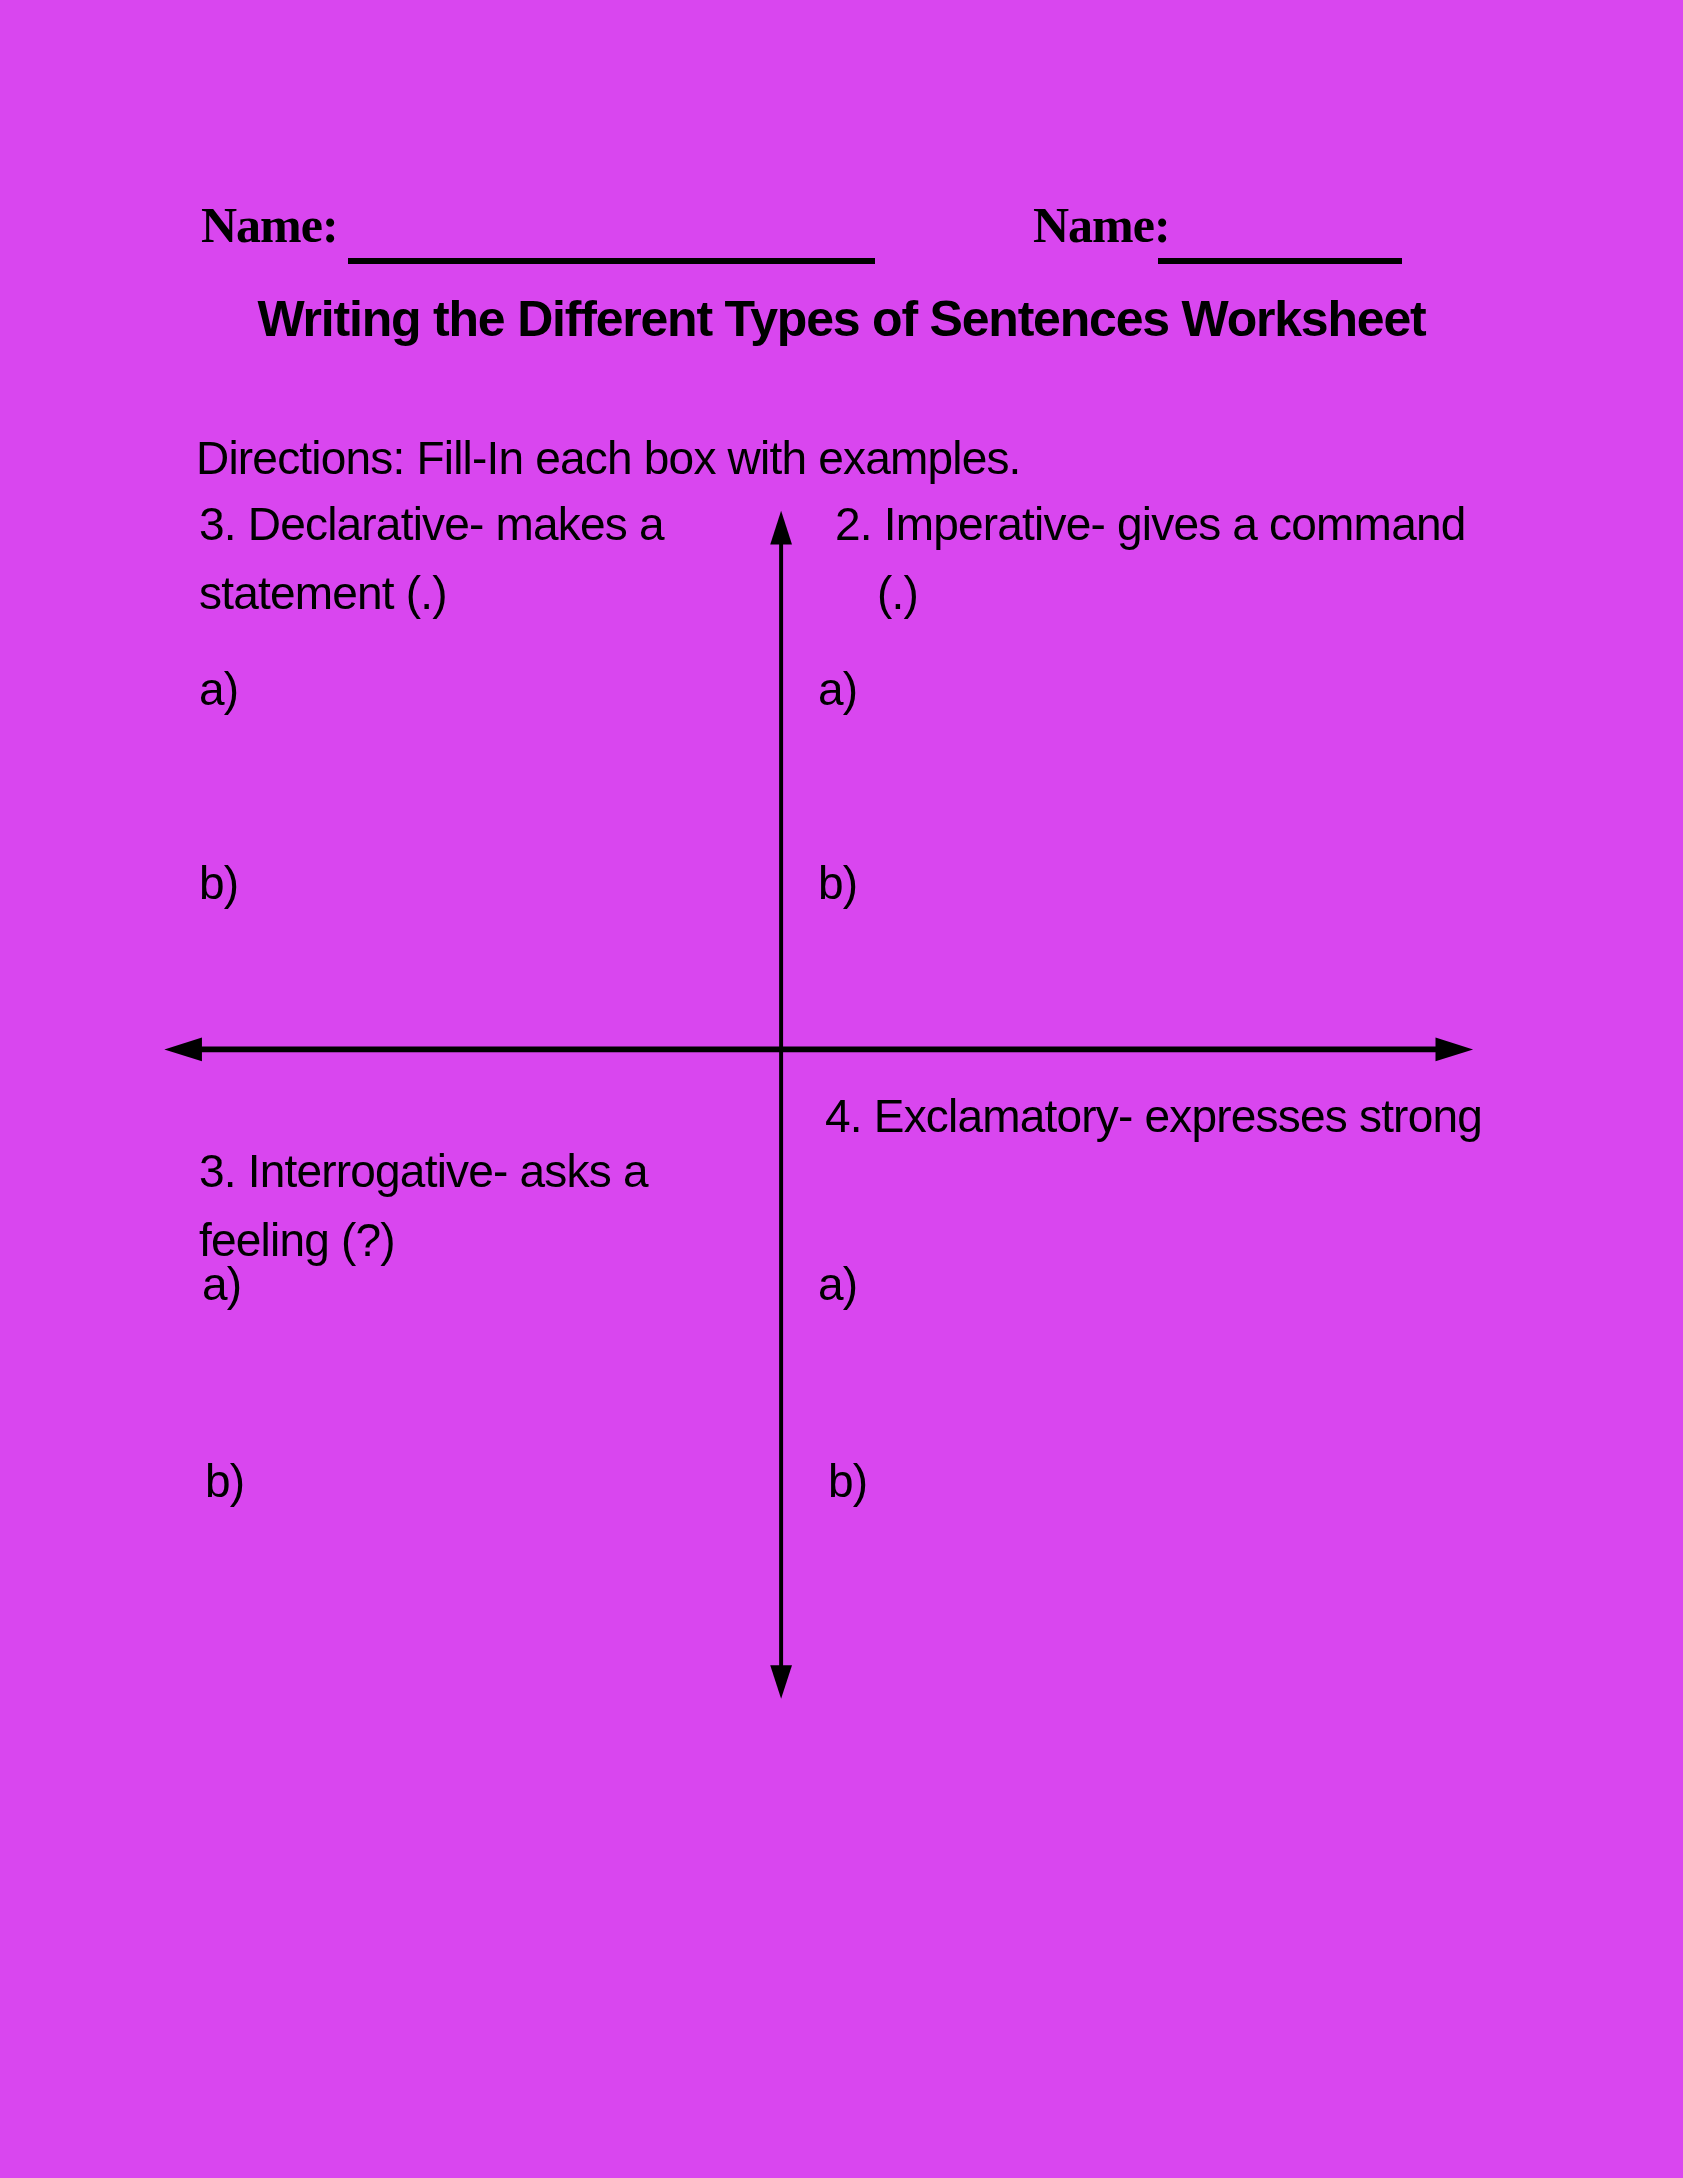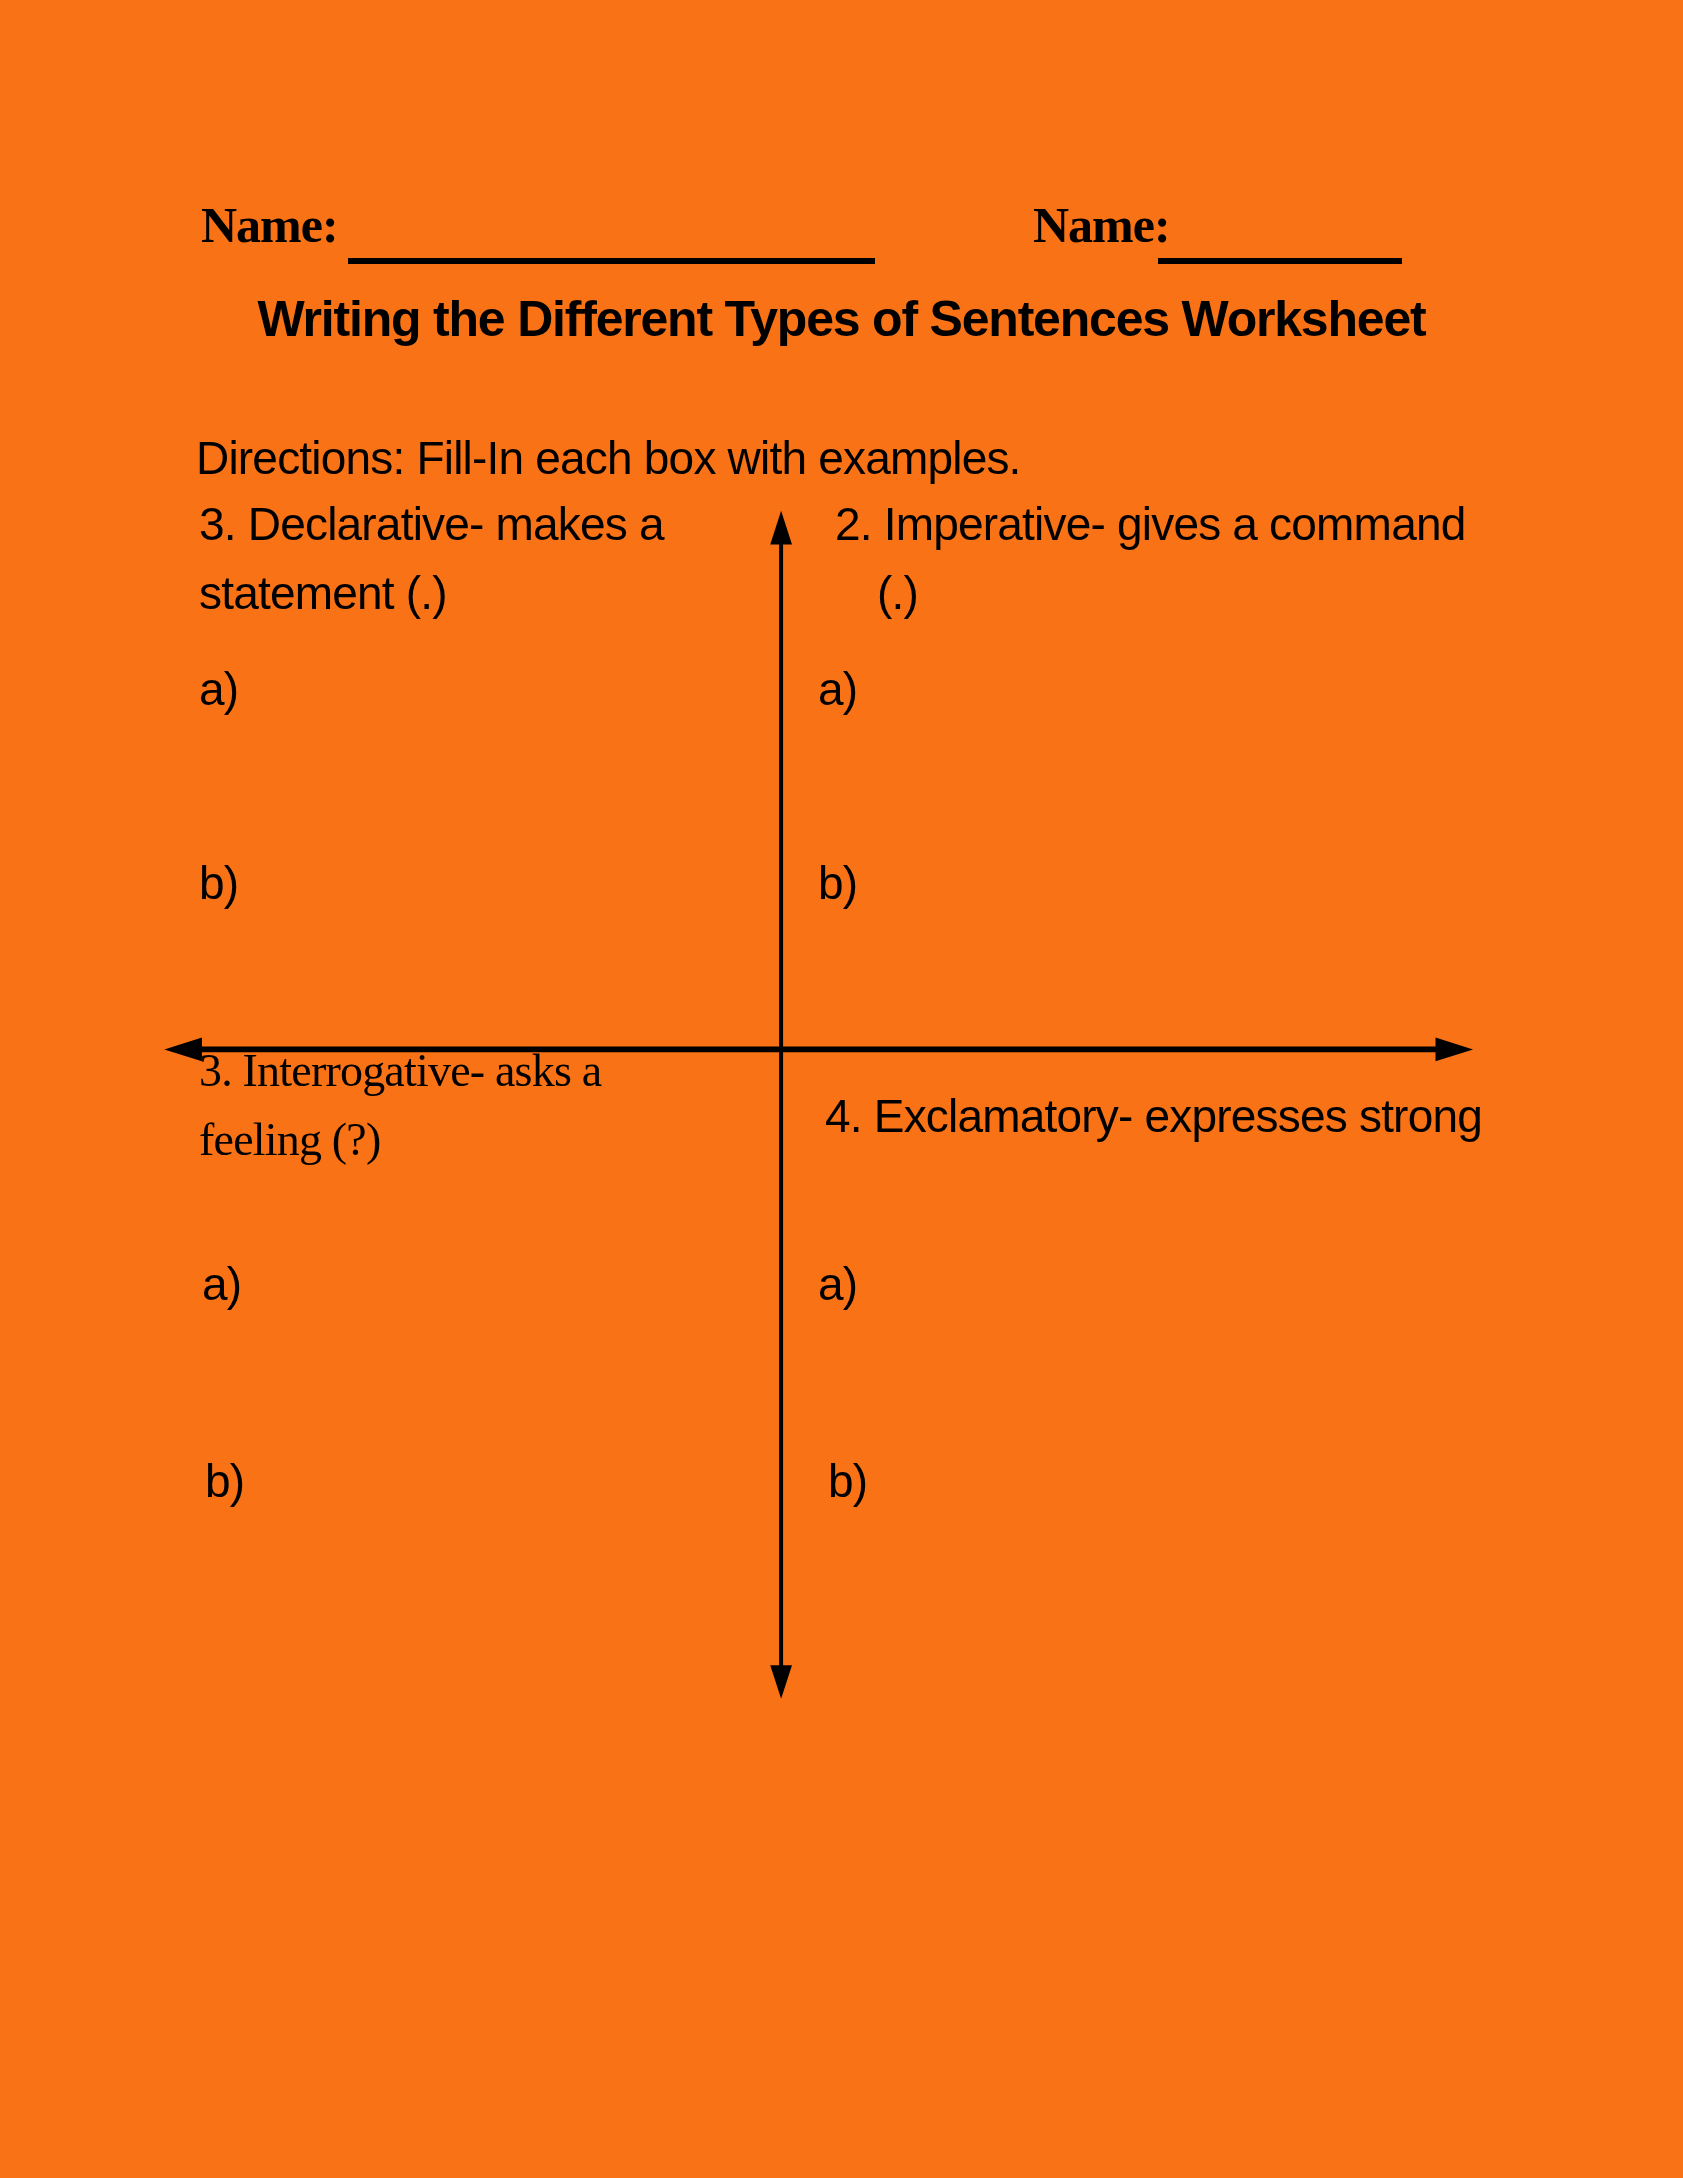--- a/index.html
+++ b/index.html
@@ -1,19 +1,19 @@
 <!DOCTYPE html>
 <html><head>
 <meta charset="utf-8">
 <style>
   html,body{margin:0;padding:0;background:#ffffff;}
   .page{
     position:relative;
     width:1683px;height:2178px;
-    background:#f97316;color:#000000;
+    background:#d946ef;color:#000000;
     font-family:"Liberation Sans",sans-serif;
     overflow:hidden;
   }
   .abs{position:absolute;}
   .serif-label{
     font-family:"Liberation Serif",serif;
     font-weight:700;
     font-size:50px;line-height:63px;
     letter-spacing:-1px;
     white-space:nowrap;
@@ -72,21 +72,21 @@
   <div class="abs body-text" style="left:199px;top:655px;">a)</div>
   <div class="abs body-text" style="left:199px;top:849px;">b)</div>
 
   <div class="abs body-text qlabel" style="left:835px;top:490px;">
     <span>2. Imperative- gives a command</span>
     <span class="indent-sm">(.)</span>
   </div>
   <div class="abs body-text" style="left:818px;top:655px;">a)</div>
   <div class="abs body-text" style="left:818px;top:849px;">b)</div>
 
-  <div class="abs body-text qlabel" style="left:199px;top:1036px;font-family:Liberation Serif, serif;">
+  <div class="abs body-text qlabel" style="left:199px;top:1137px;">
     <span>3. Interrogative- asks a</span>
     <span>feeling (?)</span>
   </div>
   <div class="abs body-text" style="left:202px;top:1250px;">a)</div>
   <div class="abs body-text" style="left:205px;top:1447px;">b)</div>
 
   <div class="abs body-text qlabel" style="left:825px;top:1082px;">
     <span>4. Exclamatory- expresses strong</span>
   </div>
   <div class="abs body-text" style="left:818px;top:1250px;">a)</div>

